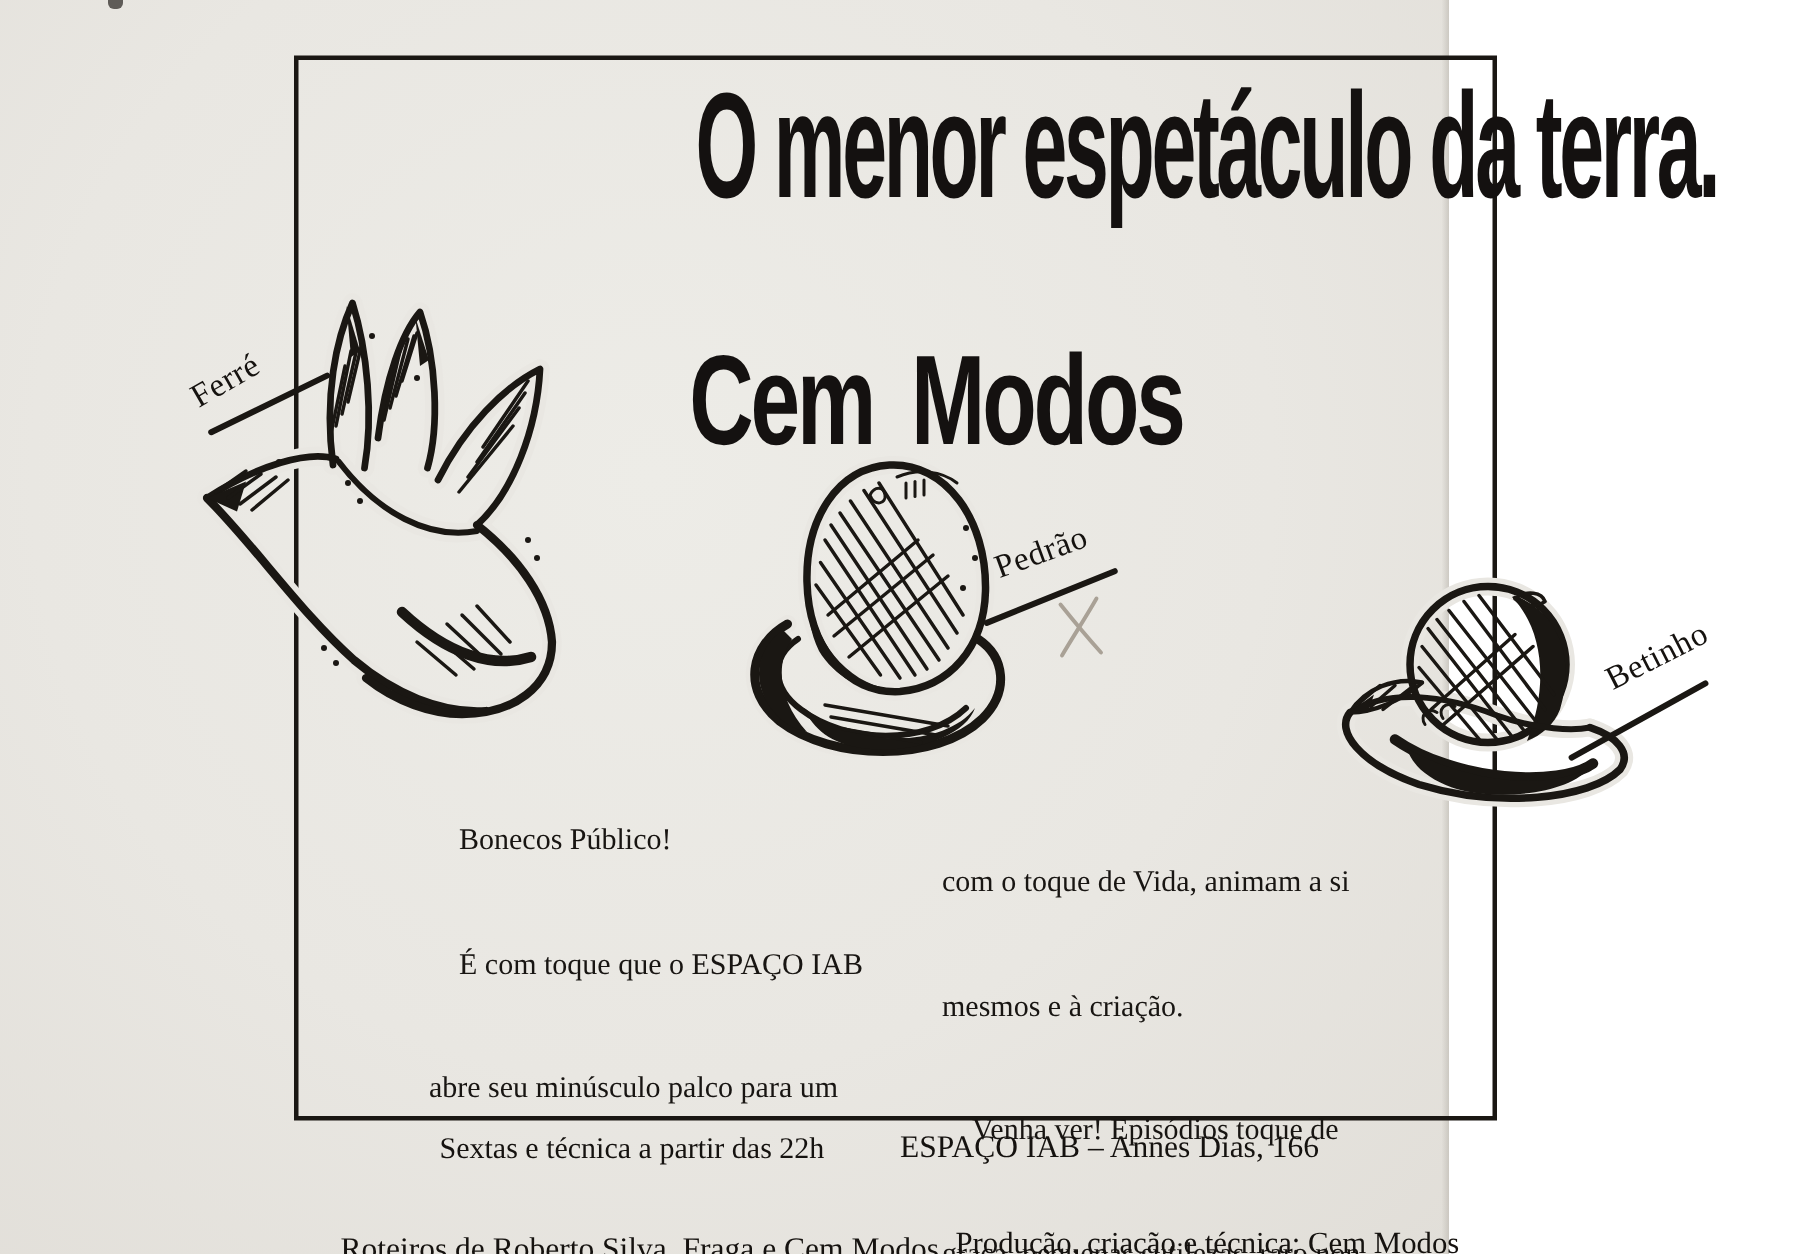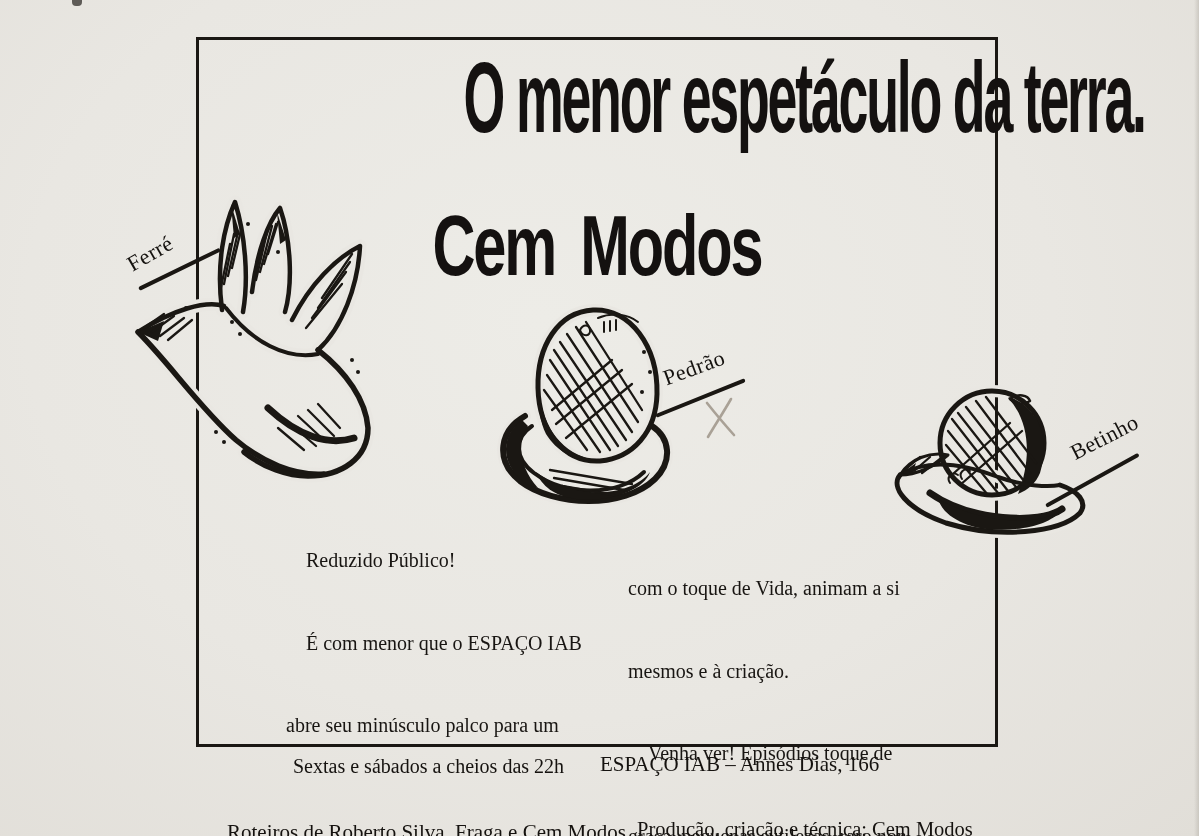--- a/index.html
+++ b/index.html
@@ -1,38 +1,38 @@
 <!DOCTYPE html>
 <html style="--paper: #e9e7e2; --ink: #1a1713; --headline: #141110; --pencil: #a9a196;"><head>
 <meta charset="utf-8">
 <style>
   :root{
     --paper:#e9e7e2; --ink:#1a1713; --headline:#141110; --pencil:#a9a196;
   }
   html,body{margin:0;padding:0;}
   body{width:1199px;height:836px;overflow:hidden;font-family:"Liberation Serif",serif;}
   .poster{
-    position:relative;width:1199px;height:836px;color:var(--ink);
+    position:relative;width:966px;height:836px;color:var(--ink);
     background:radial-gradient(ellipse at 45% 38%, #edece7 0%, #e9e7e2 55%, #e1deD8 100%);
   }
   .edge-shadow{position:absolute;right:0;top:0;width:5px;height:100%;
     background:linear-gradient(to left,#b8b4ac,rgba(184,180,172,0));opacity:.55;}
   .speck{position:absolute;left:72px;top:0;width:10px;height:6px;background:#3c3834;
     border-radius:0 0 4px 4px;opacity:.8;}
   .frame{position:absolute;left:196px;top:37px;width:802px;height:710px;
     box-sizing:border-box;border:3px solid var(--ink);}
   
   .hwrap{position:absolute;left:196px;width:802px;text-align:center;color:var(--headline);}
   .hwrap span{display:inline-block;white-space:nowrap;transform-origin:center;
     font-family:"Liberation Sans",sans-serif;font-weight:700;}
   .h1wrap{top:50px;}
   .h1wrap span{font-size:96px;line-height:1;letter-spacing:-4px;transform:scaleX(.56) scaleY(1.04);}
   .t1wrap{top:149px;}
   .t1wrap span{font-size:85px;line-height:1;letter-spacing:-3px;word-spacing:-.22em;transform:scaleX(.70);}
-  .t2wrap{top:203px;}
+  .t2wrap{top:225px;padding-left:27px;}
   .t2wrap span{font-size:85px;line-height:1;letter-spacing:-3px;word-spacing:.18em;transform:scaleX(.70);}
   
   .charlabel{position:absolute;font-size:22px;font-weight:400;letter-spacing:.5px;
     white-space:nowrap;transform-origin:left center;color:#15120f;}
   .lbl-ferre{left:129px;top:253px;transform:rotate(-30deg);}
   .lbl-pedrao{left:664px;top:366px;transform:rotate(-20deg);}
   .lbl-betinho{left:1072px;top:441px;transform:rotate(-27deg);}
   .pointer{position:absolute;height:4px;background:#1a1713;border-radius:2px;transform-origin:left center;}
   .ptr-ferre{left:139px;top:287px;width:90px;transform:rotate(-26deg);}
   .ptr-pedrao{left:656px;top:414px;width:96px;transform:rotate(-22deg);}
@@ -217,36 +217,36 @@
 
   <div class="pointer ptr-betinho"></div>
   <div class="charlabel lbl-betinho">Betinho</div>
 
   <svg class="illus" style="left:700px;top:395px;" width="40" height="44" viewBox="0 0 40 44">
     <path class="pencil" d="M7,8 C15,18 25,30 34,40"></path>
     <path class="pencil" d="M31,4 C23,18 15,30 8,42"></path>
   </svg>
 
   <div class="bodycol col-left">
-    <div class="bline"> Reduzido Público!</div>
-    <div class="bline"> É com menor que o ESPAÇO IAB</div>
+    <div class="bline"> Bonecos Público!</div>
+    <div class="bline"> É com toque que o ESPAÇO IAB</div>
     <div class="bline">abre seu minúsculo palco para um</div>
     
     
     
     
   </div>
   <div class="bodycol col-right">
     <div class="bline">com o toque de Vida, animam a si</div>
     <div class="bline">mesmos e à criação.</div>
     <div class="bline"> Venha ver! Episódios toque de</div>
     <div class="bline">graça, pequenas sutilezas, raro non-</div>
     
     
     
   </div>
 
-  <div class="fitem f-schedule">Sextas e sábados a cheios das 22h</div>
+  <div class="fitem f-schedule">Sextas e técnica a partir das 22h</div>
   <div class="fitem f-venue">ESPAÇO IAB – Annes Dias, 166</div>
   <div class="fitem f-scripts">Roteiros de Roberto Silva, Fraga e Cem Modos</div>
   <div class="fitem f-production">Produção, criação e técnica: Cem Modos</div>
 
 </div>
 
 </body></html>

